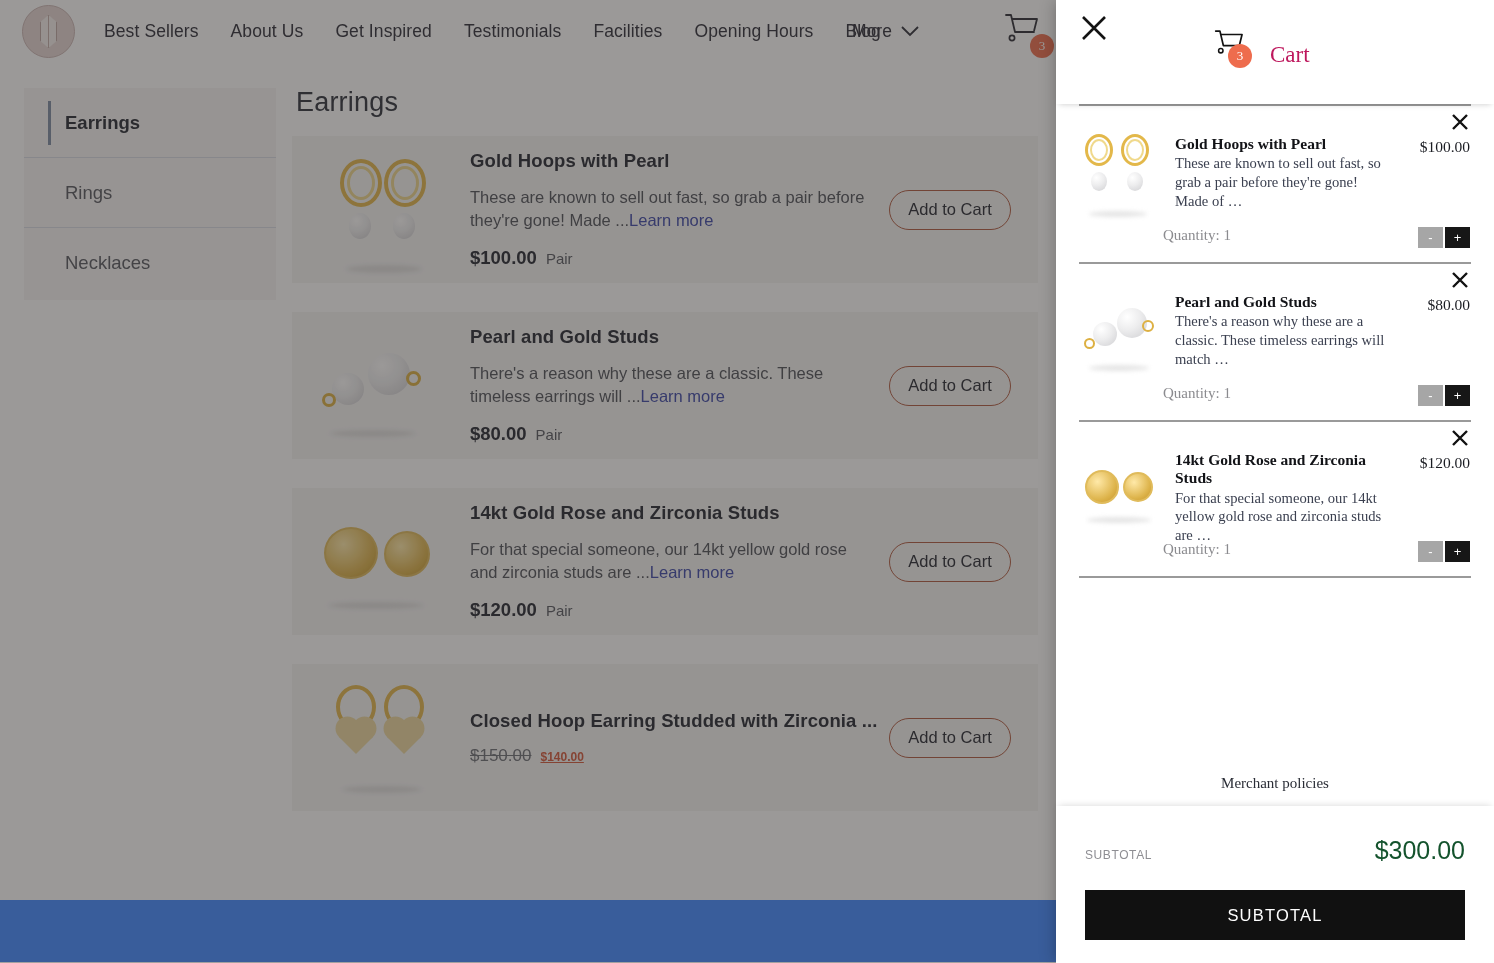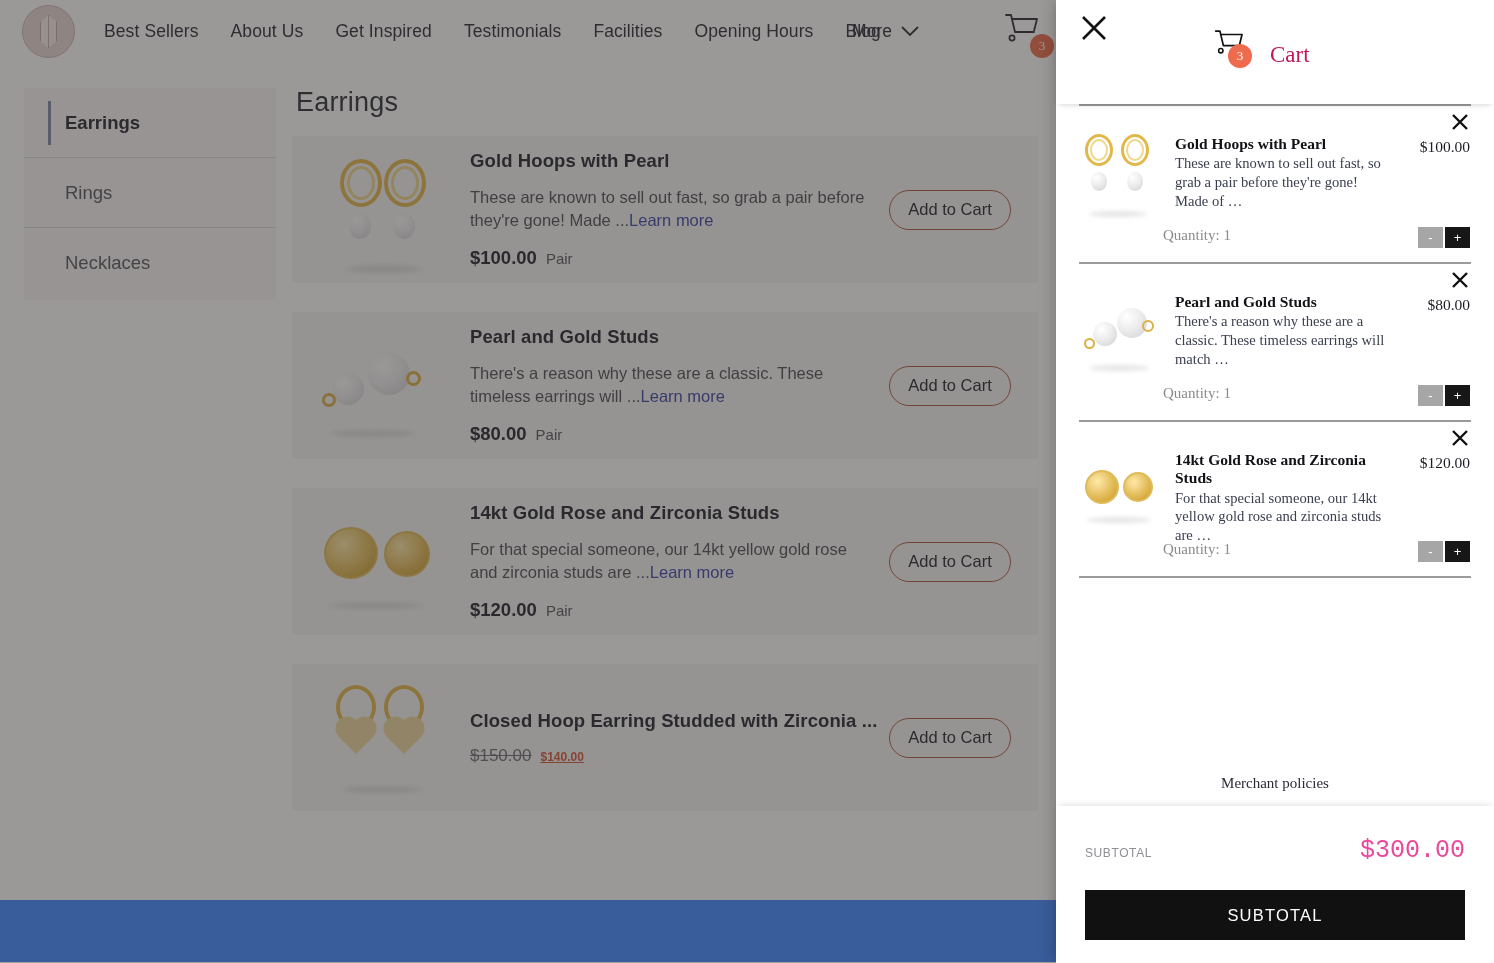--- a/index.html
+++ b/index.html
@@ -446,23 +446,23 @@
     align-items: baseline;
     justify-content: space-between;
   }
   #subtotal-label {
     font-family: Liberation Sans, sans-serif;
     font-size: 12px;
     color: #8e8e93;
     letter-spacing: 0.6px;
   }
   #subtotal-value {
-    font-family: Liberation Mono, monospace;
+    font-family: Liberation Sans, sans-serif;
     font-size: 25px;
-    color: #ec4899;
+    color: #14532d;
   }
   #checkout-btn {
     position: absolute;
     left: 29px;
     top: 84px;
     width: 380px;
     height: 50px;
     background: #111111;
     color: #ffffff;
     border: none;

